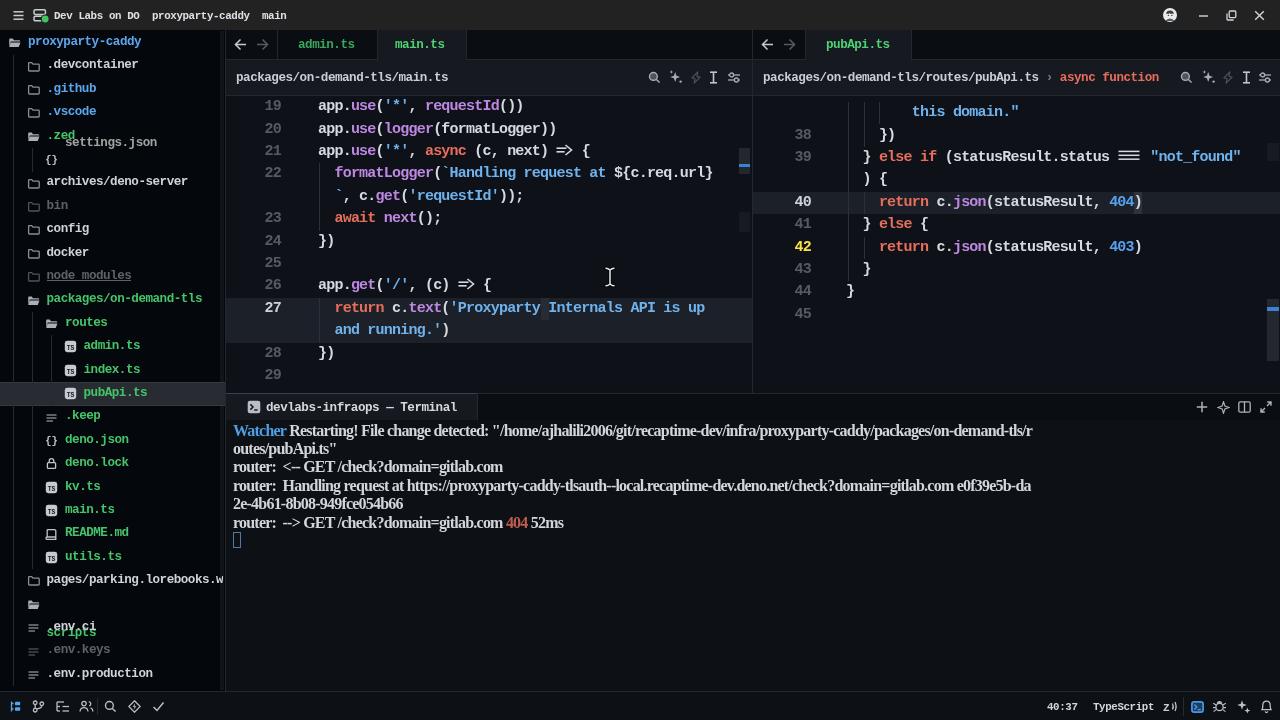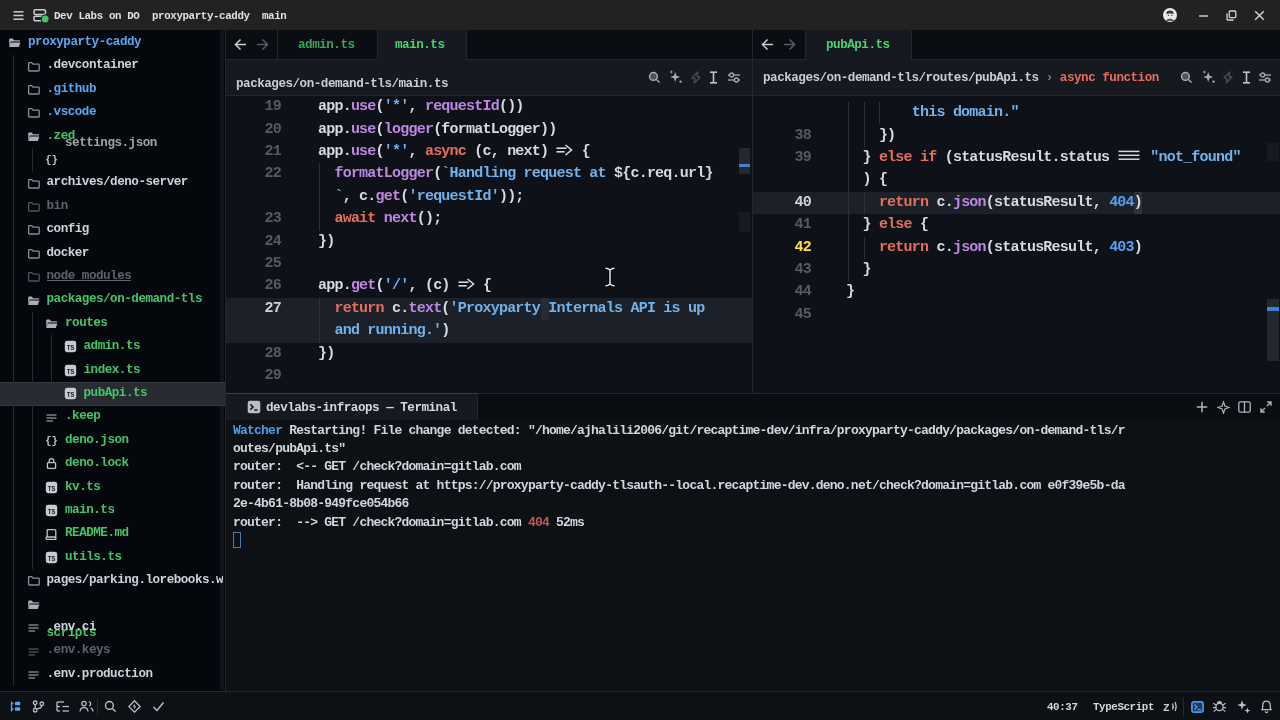--- a/index.html
+++ b/index.html
@@ -1,20 +1,20 @@
 <!DOCTYPE html>
 <html><head><meta charset="utf-8">
 <style>
   * { margin:0; padding:0; box-sizing:border-box; -webkit-font-smoothing:antialiased; }
   html,body { width:1280px; height:720px; overflow:hidden; background:#04070b;
     font-family:"Liberation Mono", monospace; will-change:transform; }
   .a { position:absolute; }
   .row { position:absolute; white-space:pre; }
   .code { font-size:15px; letter-spacing:-0.78px; font-weight:bold; line-height:22.4px; white-space:pre; color:#d5d9e0; }
-  .term { font-size:13px; letter-spacing:-0.78px; font-weight:bold; line-height:18.45px; white-space:pre; color:#d2d6dc; }
+  .term { font-size:16px; letter-spacing:-0.78px; font-weight:bold; line-height:18.45px; white-space:pre; color:#d2d6dc;font-family:Liberation Serif, serif; }
   .ui   { font-size:12.6px; letter-spacing:-0.49px; font-weight:bold; color:#ced3da; }
   .ui2  { font-size:10.8px; letter-spacing:-0.38px; font-weight:bold; color:#dee0e4; }
   svg { display:block; }
 </style></head>
 <body>
 <div class="a" style="left:0;top:0;width:1280px;height:720px;background:#04070b;">
 
 <div class="a" style="left:0;top:0;width:1280px;height:30px;background:#222222;"></div>
 <svg class="a" style="left:13px;top:9.5px" width="11" height="11" viewBox="0 0 11 11">
       <g stroke="#c9cdd2" stroke-width="1.5">
@@ -293,21 +293,21 @@
         <path d="M28.5 1.5 L33.5 6.5 L28.5 11.5"></path>
       </g>
     </svg>
 <div class="a" style="left:805px;top:30px;width:1px;height:29px;background:#23272e;"></div>
 <div class="a" style="left:806px;top:30px;width:105px;height:30px;background:#16191f;"></div>
 <div class="a" style="left:911px;top:30px;width:1px;height:29px;background:#23272e;"></div>
 <div class="row ui" style="left:826px;top:37.5px;color:#4ed273;">pubApi.ts</div>
 <div class="a" style="left:226px;top:60px;width:1054px;height:35px;background:#16191f;"></div>
 <div class="a" style="left:226px;top:95px;width:1054px;height:1px;background:#23272e;"></div>
 <div class="a" style="left:752px;top:30px;width:1px;height:363px;background:#23272e;"></div>
-<div class="row ui" style="left:236px;top:77px;color:#c9ced4;text-align:center;">packages/on-demand-tls/main.ts</div>
+<div class="row ui" style="left:236px;top:71px;color:#c9ced4;text-align:center;">packages/on-demand-tls/main.ts</div>
 <div class="row ui" style="left:763px;top:71px;color:#c9ced4;">packages/on-demand-tls/routes/pubApi.ts <span style="color:#787f87">›</span> <span style="color:#e66e5c">async function</span></div>
 <svg class="a" style="left:647.5px;top:71px" width="13" height="13" viewBox="0 0 13 13">
       <circle cx="5.4" cy="5.4" r="3.9" fill="#4e545c" stroke="#a7adb4" stroke-width="1.4"></circle>
       <line x1="8.4" y1="8.4" x2="11.6" y2="11.6" stroke="#a7adb4" stroke-width="1.4"></line>
     </svg>
     <svg class="a" style="left:668.0px;top:69px" width="16" height="16" viewBox="0 0 16 16">
       <path d="M7.2 3 l1.3 3.7 3.7 1.3 -3.7 1.3 -1.3 3.7 -1.3 -3.7 -3.7 -1.3 3.7 -1.3 z" fill="#a7adb4"></path>
       <path d="M3.4 1 l0.5 1.5 1.5 0.5 -1.5 0.5 -0.5 1.5 -0.5 -1.5 -1.5 -0.5 1.5 -0.5 z" fill="#a7adb4"></path>
       <circle cx="12.6" cy="12.6" r="1.2" fill="#a7adb4"></circle>
     </svg>

